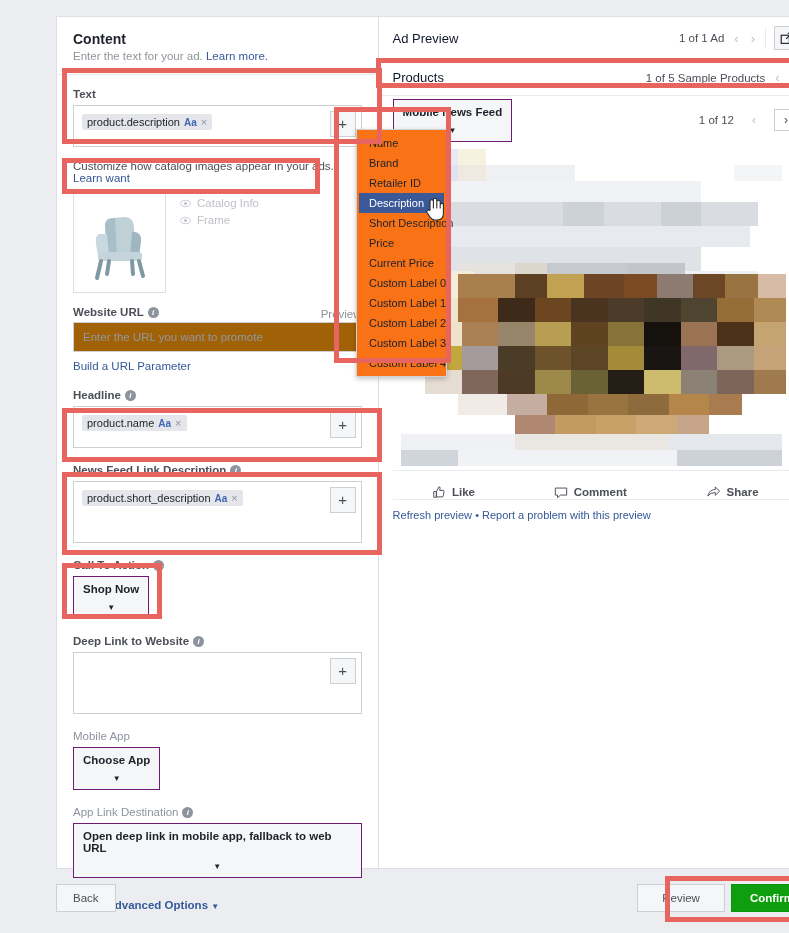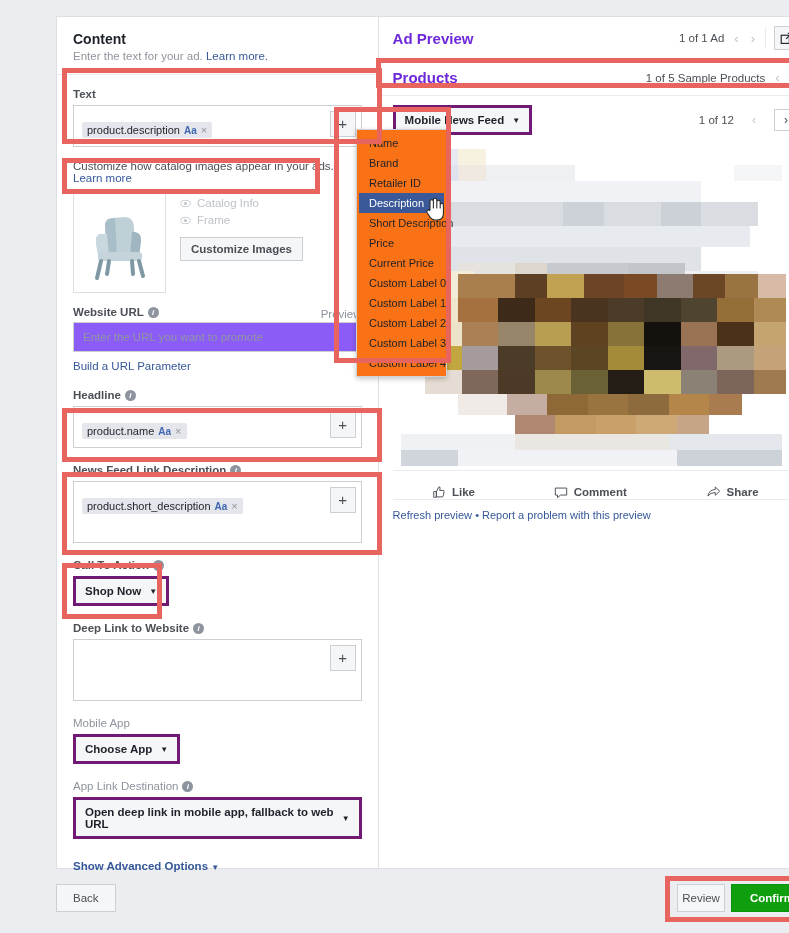--- a/index.html
+++ b/index.html
@@ -38,21 +38,21 @@
   .flabel { font-size:11.5px; color:#4b4f56; font-weight:bold; margin-bottom:5px; display:flex; align-items:center; gap:4px;}
   .flabel.normal { font-weight:normal; color:#8d949e;}
   .info-i {
     display:inline-block; width:11px;height:11px;border-radius:50%;
     background:#8d949e; color:#fff; font-size:8px; line-height:11px;
     text-align:center; font-weight:bold; font-style:italic;
   }
 
   .tokenbox {
     border:1px solid #ccd0d5; background:#fff;
-    min-height:42px; position:relative; padding:16px 40px 8px 8px;
+    min-height:42px; position:relative; padding:8px 40px 8px 8px;
   }
   .tokenbox.tall { min-height:62px; }
   .chip {
     display:inline-flex; align-items:center; gap:4px;
     background:#e4e6eb; color:#1d2129;
     font-size:11px; padding:2px 5px; border-radius:2px;
   }
   .chip .aa { color:#4267b2; font-size:10px; font-weight:bold; }
   .chip .x { color:#8d949e; font-size:11px; cursor:pointer; }
   .plusbtn {
@@ -63,52 +63,52 @@
     cursor:pointer; font-weight:300;
   }
 
   
   .ct-desc { font-size:11.5px; color:#4b4f56; margin:4px 0 9px 0; }
   .ct-row { display:flex; gap:14px; }
   .thumb {
     width:93px; height:100px; border:1px solid #dddfe2; background:#fff;
     display:flex; align-items:center; justify-content:center; flex:0 0 auto;
   }
-  .ct-right { flex:1; padding-top:4px; }
+  .ct-right { flex:1; padding-top:4px;text-align:center; }
   .eyerow { display:flex; align-items:center; gap:6px; color:#bec2c9; font-size:11.5px; margin-bottom:5px; }
   .btn {
     display:inline-block; border:1px solid #ccd0d5; background:#f5f6f7;
     color:#4b4f56; font-size:11.5px; font-weight:bold;
     padding:5px 10px; cursor:pointer; white-space:nowrap;
   }
 
   .urlinput {
-    width:100%; border:1px solid #ccd0d5; background:#8b5cf6;
+    width:100%; border:1px solid #ccd0d5; background:#a16207;
     height:30px; padding:0 9px; font-size:11.5px; color:#1d2129;
     font-family:"Liberation Sans", sans-serif;
   }
   .urlinput::placeholder { color:#9197a3; }
   .preview-label { font-size:11.5px; color:#8d949e; }
   .rowbetween { display:flex; align-items:center; justify-content:space-between; }
 
   .select {
     display:inline-flex; align-items:center; gap:8px;
-    border:3px solid #701a75; background:#f5f6f7;
+    border:1px solid #701a75; background:#f5f6f7;
     color:#1d2129; font-size:11.5px; font-weight:bold;
-    padding:6px 9px; cursor:pointer;
+    padding:6px 9px; cursor:pointer;flex-direction:column;
   }
   .caret { font-size:8px; color:#1d2129; }
   .advlink { color:#365899; font-size:11.5px; font-weight:bold; cursor:pointer; }
 
   
   .rhead {
     height:43px; display:flex; align-items:center; justify-content:space-between;
     padding:0 14px; border-bottom:1px solid #e9ebee;
   }
-  .rhead-title { font-size:15px; font-weight:bold; color:#6d28d9; }
+  .rhead-title { font-size:13px; font-weight:normal; color:#0f172a; }
   .rhead-right { display:flex; align-items:center; gap:8px; font-size:11.5px; color:#4b4f56;}
   .arrow { color:#bec3c9; font-size:13px; padding:0 2px; cursor:pointer; }
   .arrow.on { color:#4b4f56; }
   .divline { width:1px; height:22px; background:#e9ebee; }
   .iconbtn {
     width:24px;height:24px;border:1px solid #ccd0d5;background:#f5f6f7;
     display:flex;align-items:center;justify-content:center;cursor:pointer;
   }
   .prodrow {
     height:36px; display:flex; align-items:center; justify-content:space-between;
@@ -143,21 +143,21 @@
   .cursor-hand { position:absolute; left:367px; top:179px; z-index:45; pointer-events:none; }
 
   
   .bottombar {
     position:absolute; left:16px; top:878px; width:757px; height:40px;
     display:flex; align-items:center; justify-content:space-between;
   }
   .btn-back { border:1px solid #ccd0d5; background:#f5f6f7; color:#4b4f56;
      font-size:11.5px; padding:7px 16px; cursor:pointer; }
   .btn-review { border:1px solid #ccd0d5; background:#f5f6f7; color:#4b4f56;
-     font-size:11.5px; padding:7px 4px; cursor:pointer; }
+     font-size:11.5px; padding:7px 24px; cursor:pointer; }
   .btn-confirm { border:1px solid #0c930c; background:#0e9e0e; color:#fff;
      font-size:11.5px; font-weight:bold; padding:7px 18px; cursor:pointer; }
   .rgroup { display:flex; gap:6px; }
 
   
   .anno { position:absolute; border:5px solid #e8645f; pointer-events:none; z-index:60; }
 </style>
 </head>
 <body>
 
@@ -187,21 +187,21 @@
               <span class="aa">Aa</span>
               <span class="x">×</span>
             </span>
             <div class="plusbtn">+</div>
           </div>
         </div>
 
         <div class="fieldgroup">
           <div class="ct-desc">
             <span>Customize how catalog images appear in your ads.</span>
-            <a class="link">Learn more</a>
+            <a class="link">Learn want</a>
           </div>
           <div class="ct-row">
             <div class="thumb">
               <svg width="70" height="75" viewBox="0 0 70 75">
                 <path d="M20 18 L22 50 L50 50 L49 20 Q48 12 41 11 L28 12 Q21 12 20 18 Z" fill="#bfd0d7"></path>
                 <path d="M20 18 L22 50 L32 50 L30 12 Q21 12 20 18 Z" fill="#a8bec8"></path>
                 <path d="M14 28 Q10 30 11 38 L13 50 L24 50 L22 28 Z" fill="#c9d8de"></path>
                 <path d="M50 26 Q57 27 56 36 L54 50 L45 50 L47 26 Z" fill="#9fb6c1"></path>
                 <rect x="13" y="46" width="44" height="9" rx="3" fill="#c4d4da"></rect>
                 <path d="M16 55 L12 72" stroke="#7f98a3" stroke-width="4" stroke-linecap="round"></path>
@@ -218,23 +218,20 @@
                 </svg>
                 <span>Catalog Info</span>
               </div>
               <div class="eyerow">
                 <svg width="11" height="11" viewBox="0 0 16 16">
                   <ellipse cx="8" cy="8" rx="7" ry="4.6" fill="none" stroke="#bec2c9" stroke-width="1.2"></ellipse>
                   <circle cx="8" cy="8" r="2.2" fill="#bec2c9"></circle>
                 </svg>
                 <span>Frame</span>
               </div>
-              <div style="margin-top:11px;">
-                <span class="btn">Customize Images</span>
-              </div>
             </div>
           </div>
         </div>
 
         <div class="fieldgroup">
           <div class="rowbetween">
             <div class="flabel" style="margin-bottom:4px;">
               <span>Website URL</span>
               <span class="info-i">i</span>
             </div>

